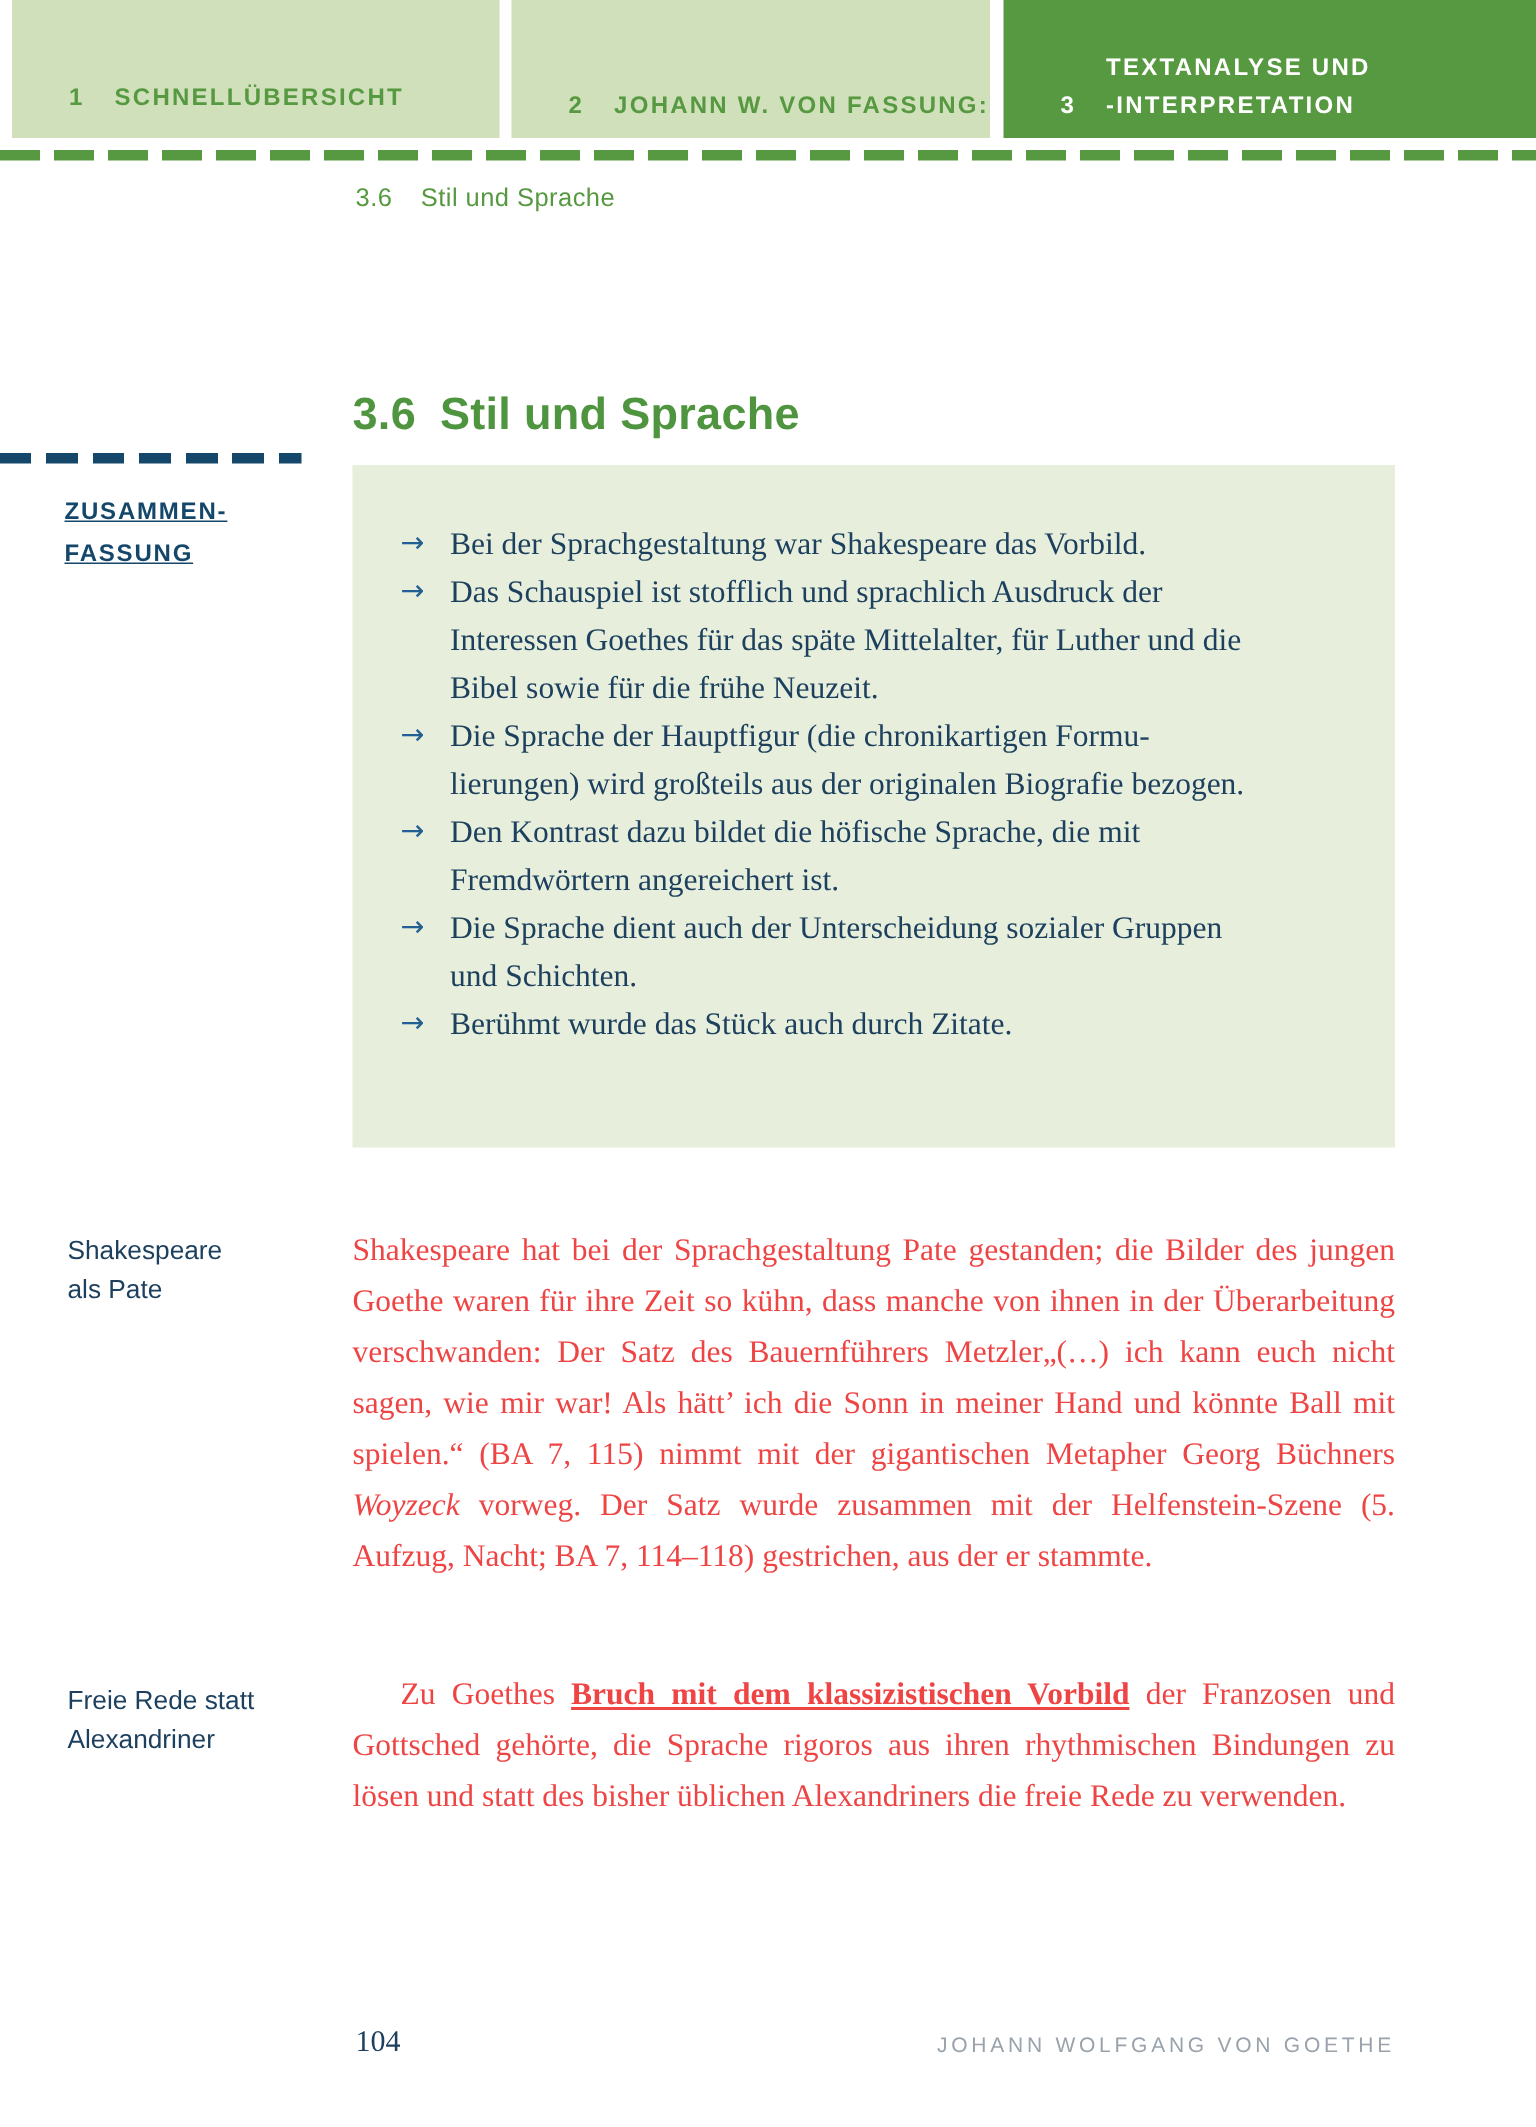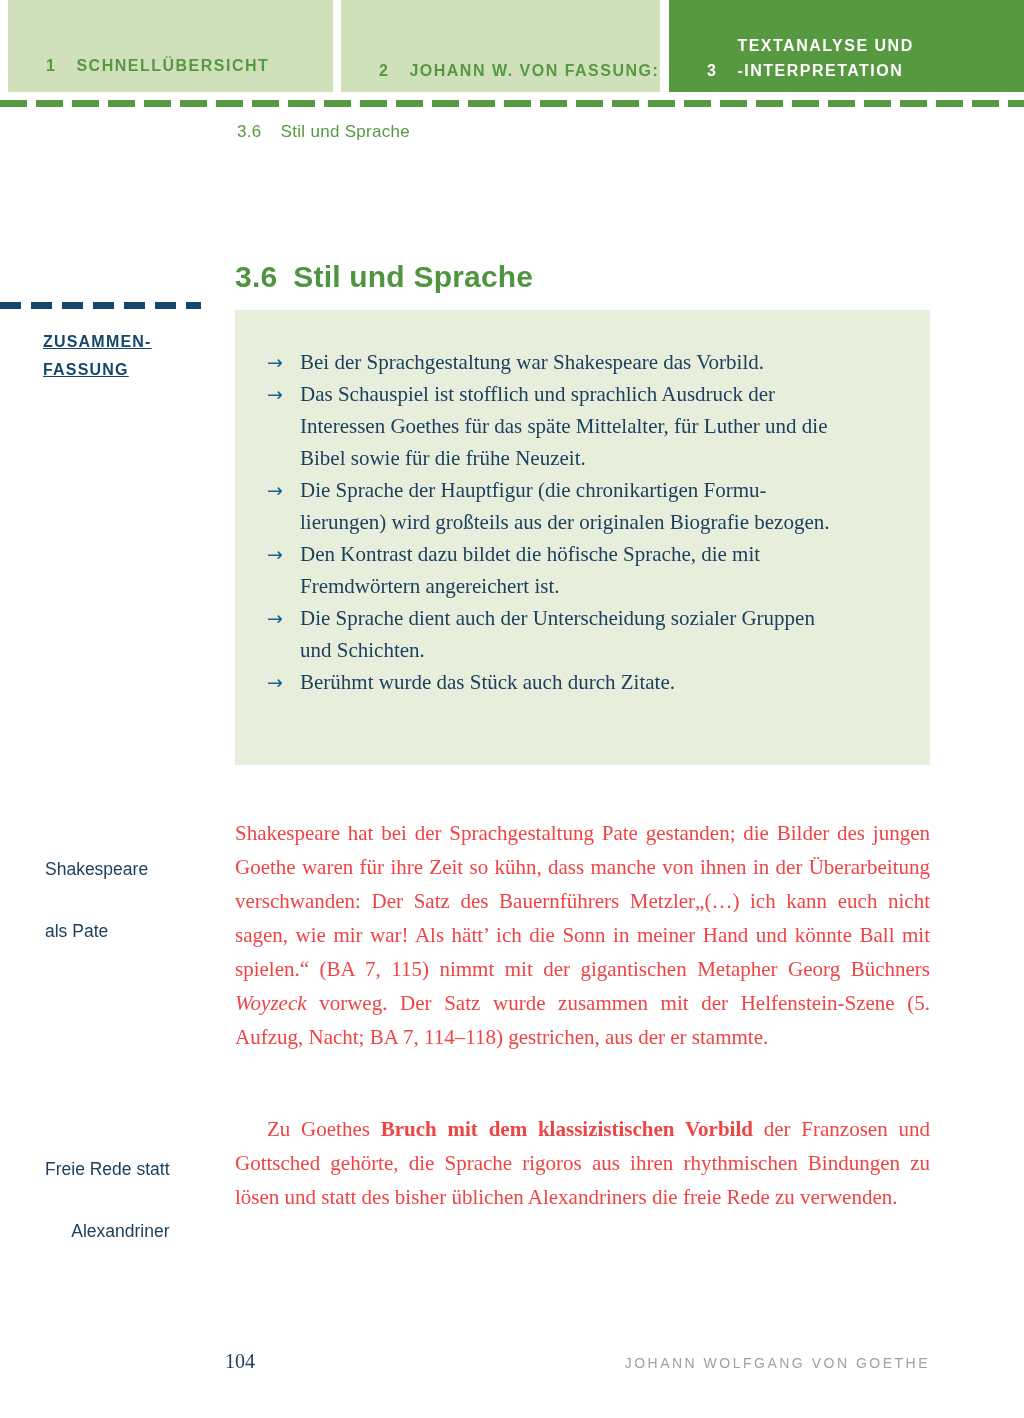--- a/index.html
+++ b/index.html
@@ -41,23 +41,23 @@
     background:repeating-linear-gradient(90deg,#15476b 0 21px,transparent 21px 31px);
   }
   .zus-label{
     position:absolute;top:328px;left:43px;color:#15476b;
     font-size:16px;font-weight:bold;letter-spacing:1.2px;line-height:28px;text-decoration:underline;
   }
   .zus-label span{display:block;}
   .margin-note{
     position:absolute;left:45px;color:#1c405e;font-size:17.5px;line-height:26px;
   }
-  .margin-note span{display:block;margin-top:36px;}
+  .margin-note span{display:block;}
   .note1{top:820px;}
-  .note2{top:1120px;text-align:right;}
+  .note2{top:1120px;}
   
   .summary-box{
     position:absolute;top:310px;left:235px;width:695px;height:455px;box-sizing:border-box;
     background:#e7eedb;padding:36px 0 0 0;
   }
   .summary-box ul{list-style:none;margin:0;padding:0;}
   .summary-box li{
     position:relative;padding-left:65px;width:540px;
     font-family:"Liberation Serif",serif;font-size:21px;line-height:32px;color:#1c405e;
   }
@@ -66,25 +66,25 @@
     font-family:"DejaVu Sans",sans-serif;font-size:19px;
   }
   
   .body-par{
     position:absolute;left:235px;width:695px;margin:0;
     font-family:"Liberation Serif",serif;font-size:21px;line-height:34px;color:#ef4444;
     text-align:justify;hyphens:manual;-webkit-hyphens:manual;
   }
   .par1{top:816px;}
   .par2{top:1112px;text-indent:32px;}
-  .body-par .bold{font-weight:bold;}
+  .body-par .bold{font-weight:bold;text-decoration:underline;}
   .body-par .italic{font-style:italic;}
   
   .page-num{
-    position:absolute;top:1350px;left:225px;color:#1c405e;
+    position:absolute;top:1350px;left:237px;color:#1c405e;
     font-family:"Liberation Serif",serif;font-size:20px;
   }
   .running-title{
     position:absolute;top:1355px;right:94px;color:#9aa3ab;
     font-size:14px;font-weight:normal;letter-spacing:2.5px;
   }
 </style>
 </head>
 <body>
 

